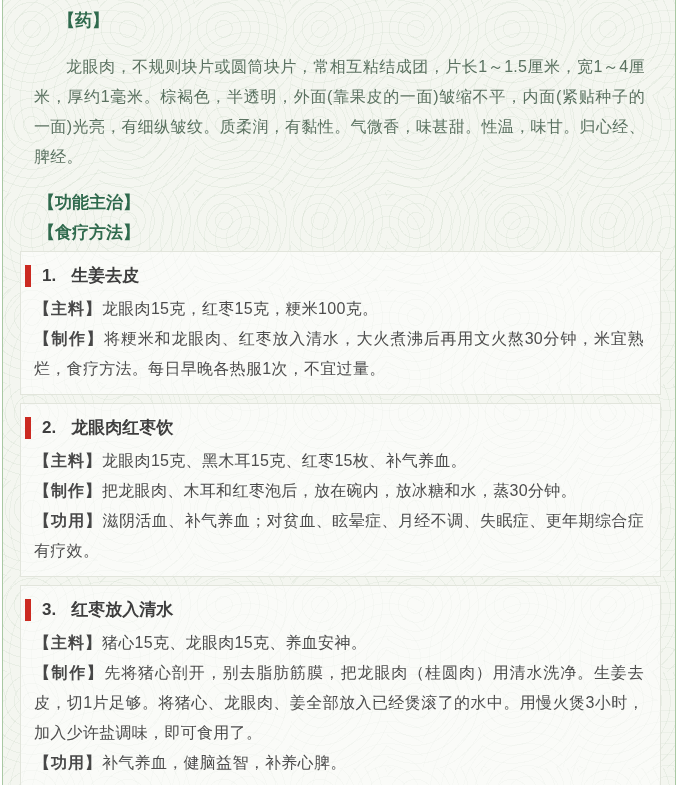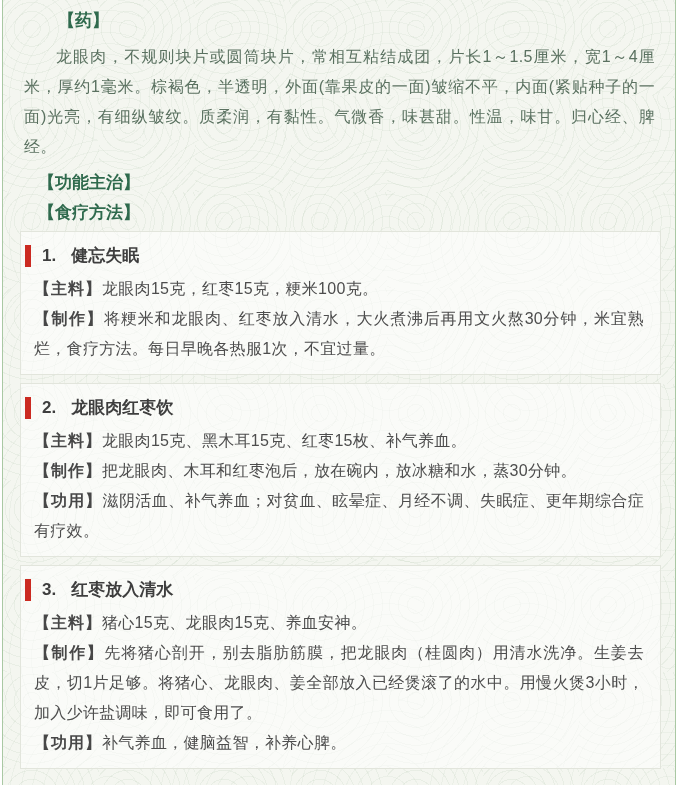--- a/index.html
+++ b/index.html
@@ -22,21 +22,21 @@
     overflow:hidden;
   }
   
   .top{padding:0 14px 0 15px;color:#55705c;}
   .sec-head{
     font-size:17px;font-weight:bold;color:#2f6a4d;
     line-height:30px;padding-left:20px;margin:0;
   }
   .sec-head.first{padding-left:40px;}
   .intro-para{
-    margin:6px;font-size:16px;line-height:30px;color:#5a7160;
+    margin:16px;font-size:16px;line-height:30px;color:#5a7160;
     text-align:justify;text-indent:32px;letter-spacing:0.3px;
   }
   .intro-para.short{text-indent:20px;}
   
   #recipes{margin:3px 14px 0 17px;}
   .card{
     box-sizing:border-box;
     background:rgba(255,255,255,0.55);
     border:1px solid #e2e5dc;
     padding:10px 16px 10px 13px;
@@ -66,21 +66,21 @@
     <p class="intro-para">龙眼肉，不规则块片或圆筒块片，常相互粘结成团，片长1～1.5厘米，宽1～4厘米，厚约1毫米。棕褐色，半透明，外面(靠果皮的一面)皱缩不平，内面(紧贴种子的一面)光亮，有细纵皱纹。质柔润，有黏性。气微香，味甚甜。性温，味甘。归心经、脾经。</p>
     <div class="sec-head">【功能主治】</div>
     <div class="sec-head">【食疗方法】</div>
   </div>
 
   <div id="recipes">
   <section class="card">
     <h3 class="card-title">
       <span class="bar"></span>
       <span class="num">1.</span>
-      <span class="ttl">健忘失眠</span>
+      <span class="ttl">生姜去皮</span>
     </h3>
 
   <p class="row"><b class="lbl">【主料】</b><span class="txt">龙眼肉15克，红枣15克，粳米100克。</span></p>
 
   <p class="row"><b class="lbl">【制作】</b><span class="txt">将粳米和龙眼肉、红枣放入清水，大火煮沸后再用文火熬30分钟，米宜熟烂，食疗方法。每日早晚各热服1次，不宜过量。</span></p>
 
 </section>
 
   <section class="card">
     <h3 class="card-title">

